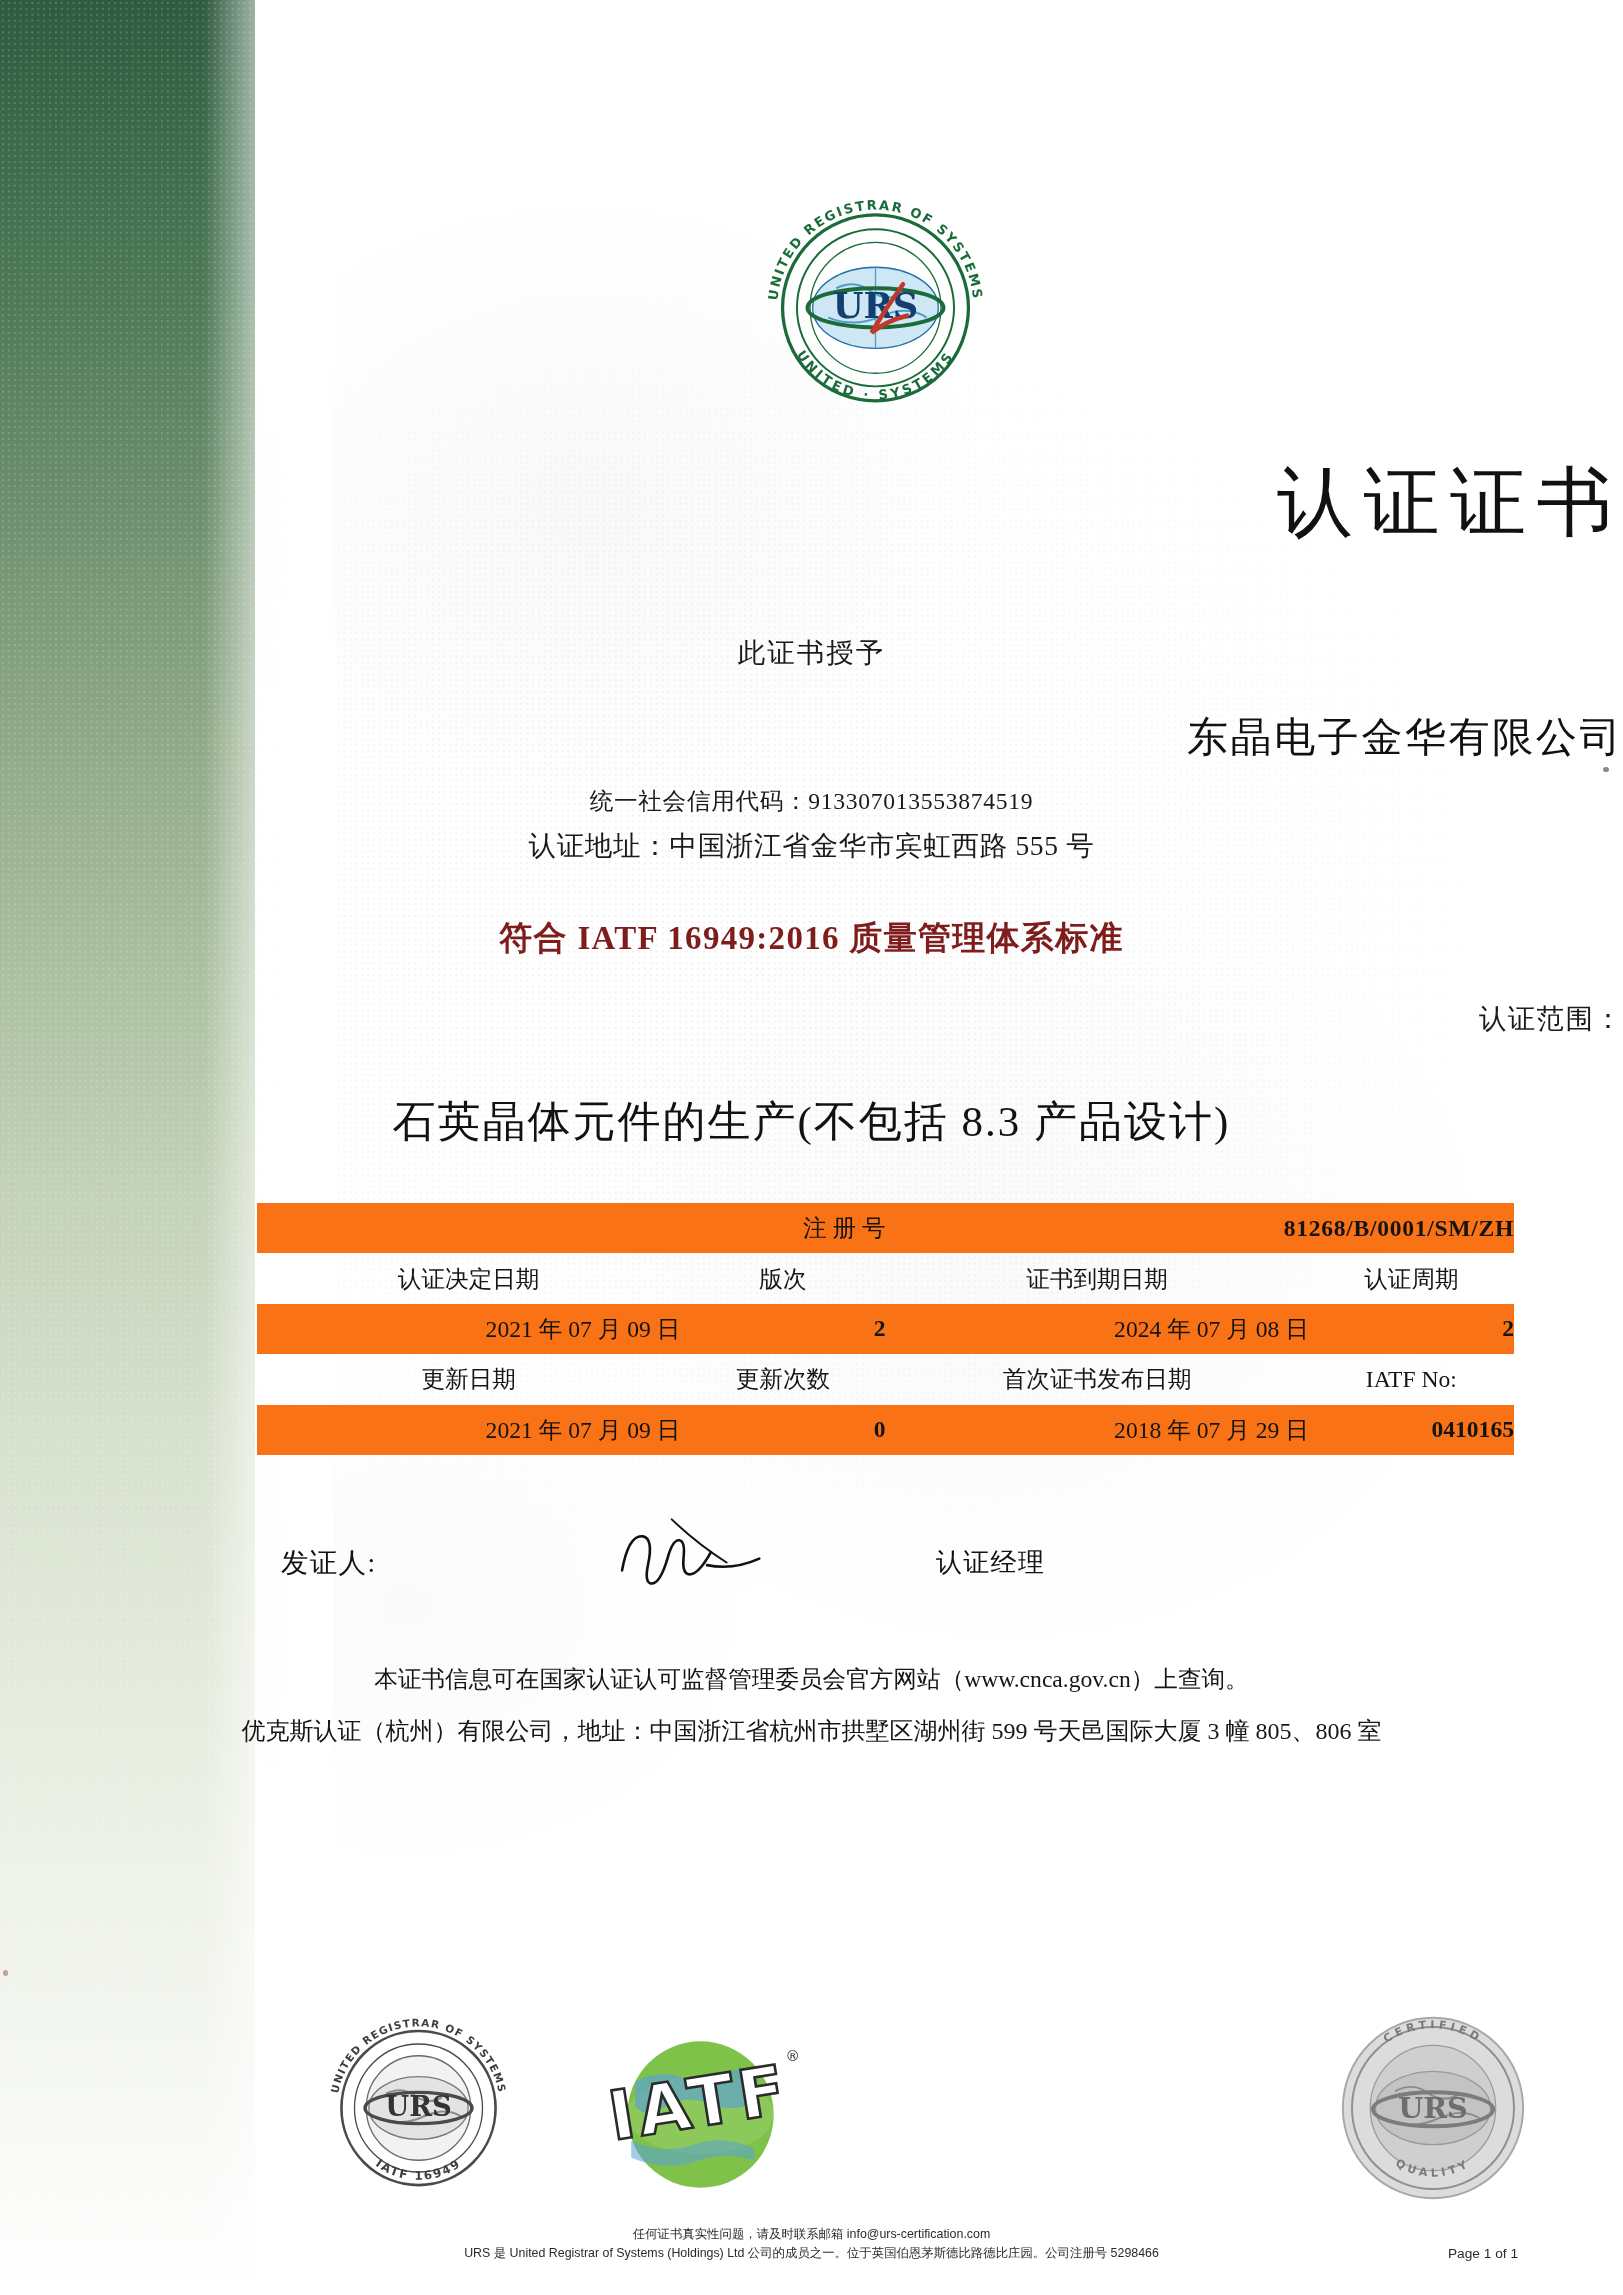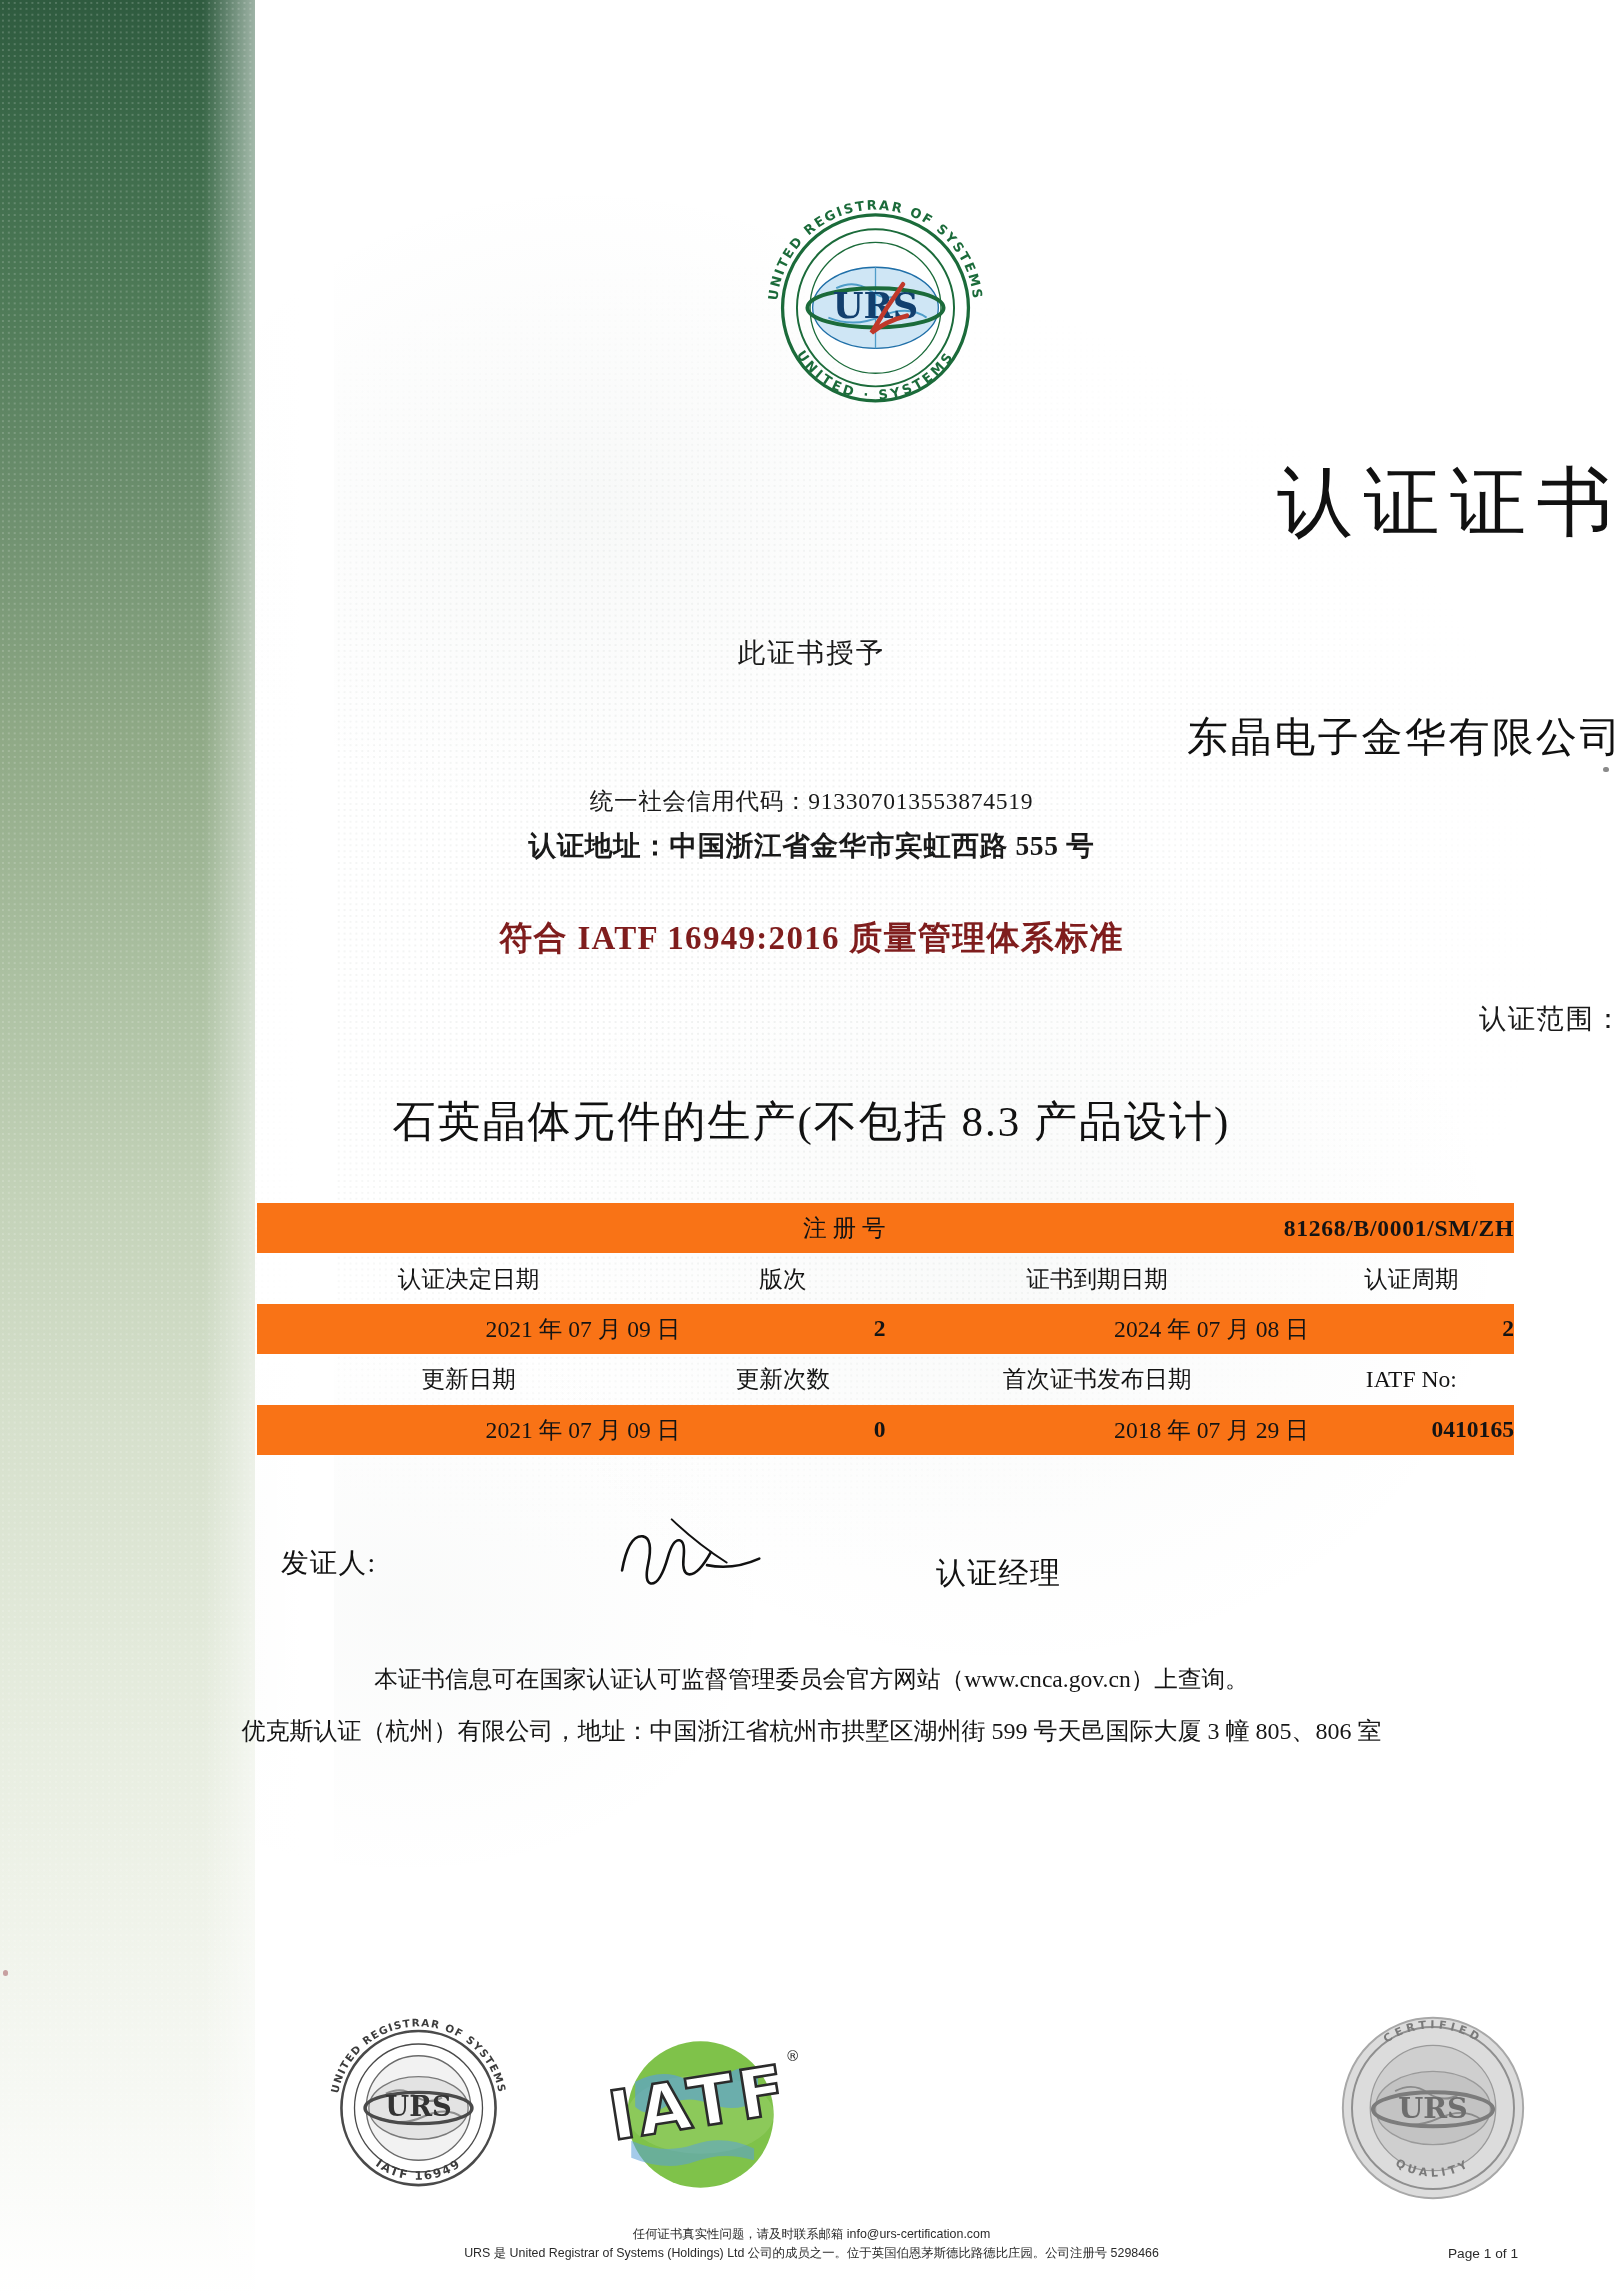--- a/index.html
+++ b/index.html
@@ -126,21 +126,20 @@
     color: #1a1a1a;
   }
   .address-line {
     position: absolute;
     left: 0; right: 0;
     top: 828px;
     text-align: center;
     font-size: 27.5px;
     letter-spacing: 0.7px;
     color: #1a1a1a;
-    font-weight: bold;
   }
   .standard-line {
     position: absolute;
     left: 0; right: 0;
     top: 916px;
     text-align: center;
     font-size: 33px;
     font-weight: bold;
     letter-spacing: 1.3px;
     color: #7f1d1d;
@@ -199,24 +198,23 @@
     position: absolute;
     left: 609px;
     top: 1505px;
     width: 196px;
     height: 85px;
   }
   .manager-label {
     position: absolute;
     left: 936px;
     top: 1545px;
-    font-size: 30px;
+    font-size: 26px;
     letter-spacing: 1.3px;
     color: #121212;
-    margin-top: 8px;
   }
 
   
   .note-line-1 {
     position: absolute;
     left: 0; right: 0;
     top: 1663px;
     text-align: center;
     font-size: 23.6px;
     color: #151515;

